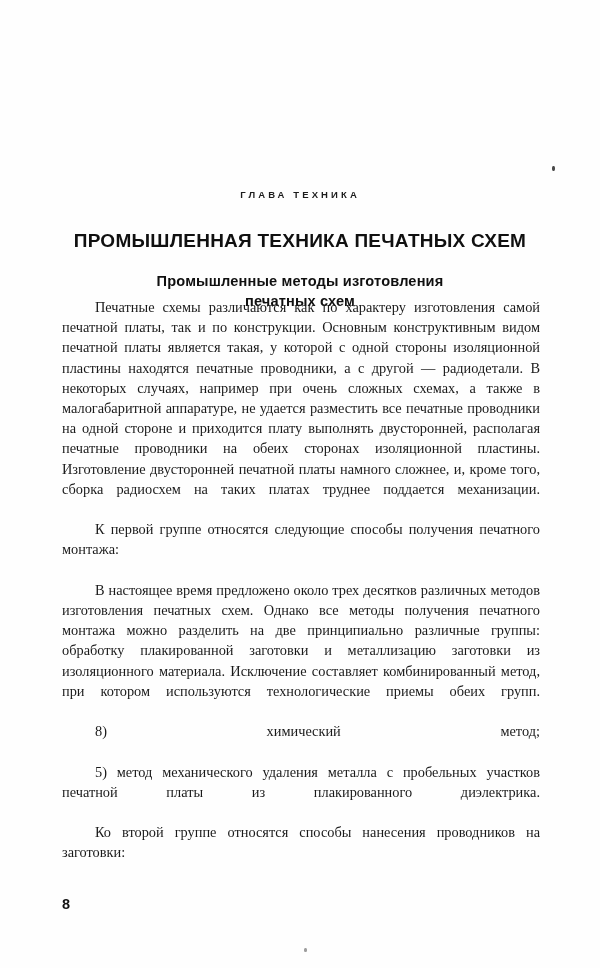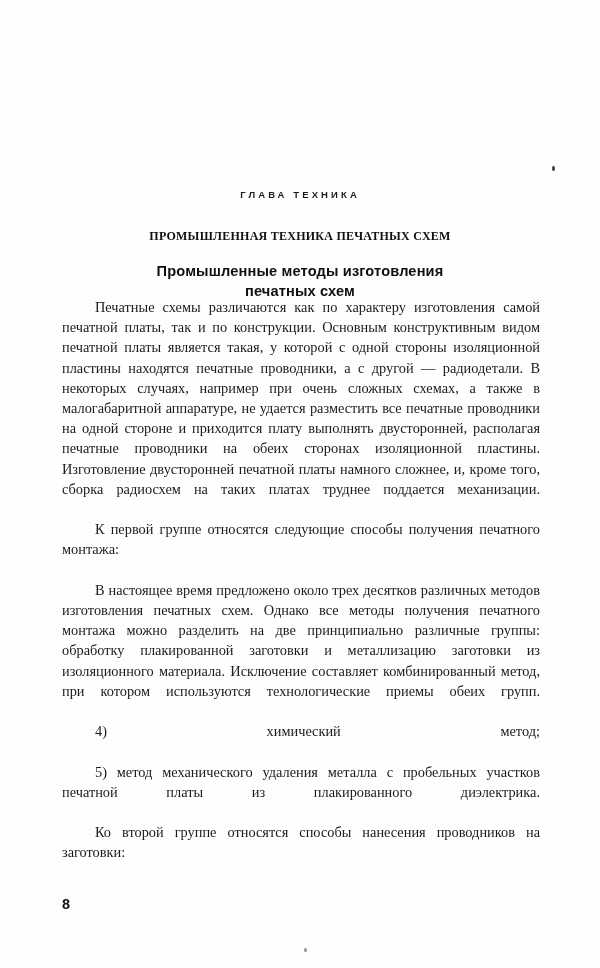--- a/index.html
+++ b/index.html
@@ -50,24 +50,23 @@
   .title-block {
     position: absolute;
     left: 0; right: 0;
     top: 228px;
     text-align: center;
     font-family: "Liberation Sans", "DejaVu Sans", sans-serif;
     font-weight: 700;
     color: #101010;
   }
   .title-main {
-    font-size: 12px;
+    font-size: 19px;
     letter-spacing: 0.25px;
     line-height: 1.42;
-    font-family: Liberation Serif, serif;
   }
   .title-sub {
     font-size: 14.6px;
     letter-spacing: 0.15px;
     line-height: 1.38;
     margin-top: 16px;
   }
   .title-sub .ln2 { display: block; }
 
   
@@ -130,21 +129,21 @@
 
   <div class="body-text">
 
 
     <p>Печатные схемы различаются как по характеру изготовления самой печатной платы, так и по конструкции. Основным конструктивным видом печатной платы является такая, у которой с одной стороны изоляционной пластины находятся печатные проводники, а с другой — радиодетали. В некоторых случаях, например при очень сложных схемах, а также в малогабаритной аппаратуре, не удается разместить все печатные проводники на одной стороне и приходится плату выполнять двусторонней, располагая печатные проводники на обеих сторонах изоляционной пластины. Изготовление двусторонней печатной платы намного сложнее, и, кроме того, сборка радиосхем на таких платах труднее поддается механизации.</p>
 
     <p>К первой группе относятся следующие способы получения печатного монтажа:</p>
 
     <p>В настоящее время предложено около трех десятков различных методов изготовления печатных схем. Однако все методы получения печатного монтажа можно разделить на две принципиально различные группы: обработку плакированной заготовки и металлизацию заготовки из изоляционного материала. Исключение составляет комбинированный метод, при котором используются технологические приемы обеих групп.</p>
 
-    <p class="listitem">4) химический метод;</p>
+    <p class="listitem">8) химический метод;</p>
 
     <p class="listitem">5) метод механического удаления металла с пробельных участков печатной платы из плакированного диэлектрика.</p>
 
     <p>Ко второй группе относятся способы нанесения проводников на заготовки:</p>
 
   </div>
 
   <div class="folio">8</div>
 
 </div>

